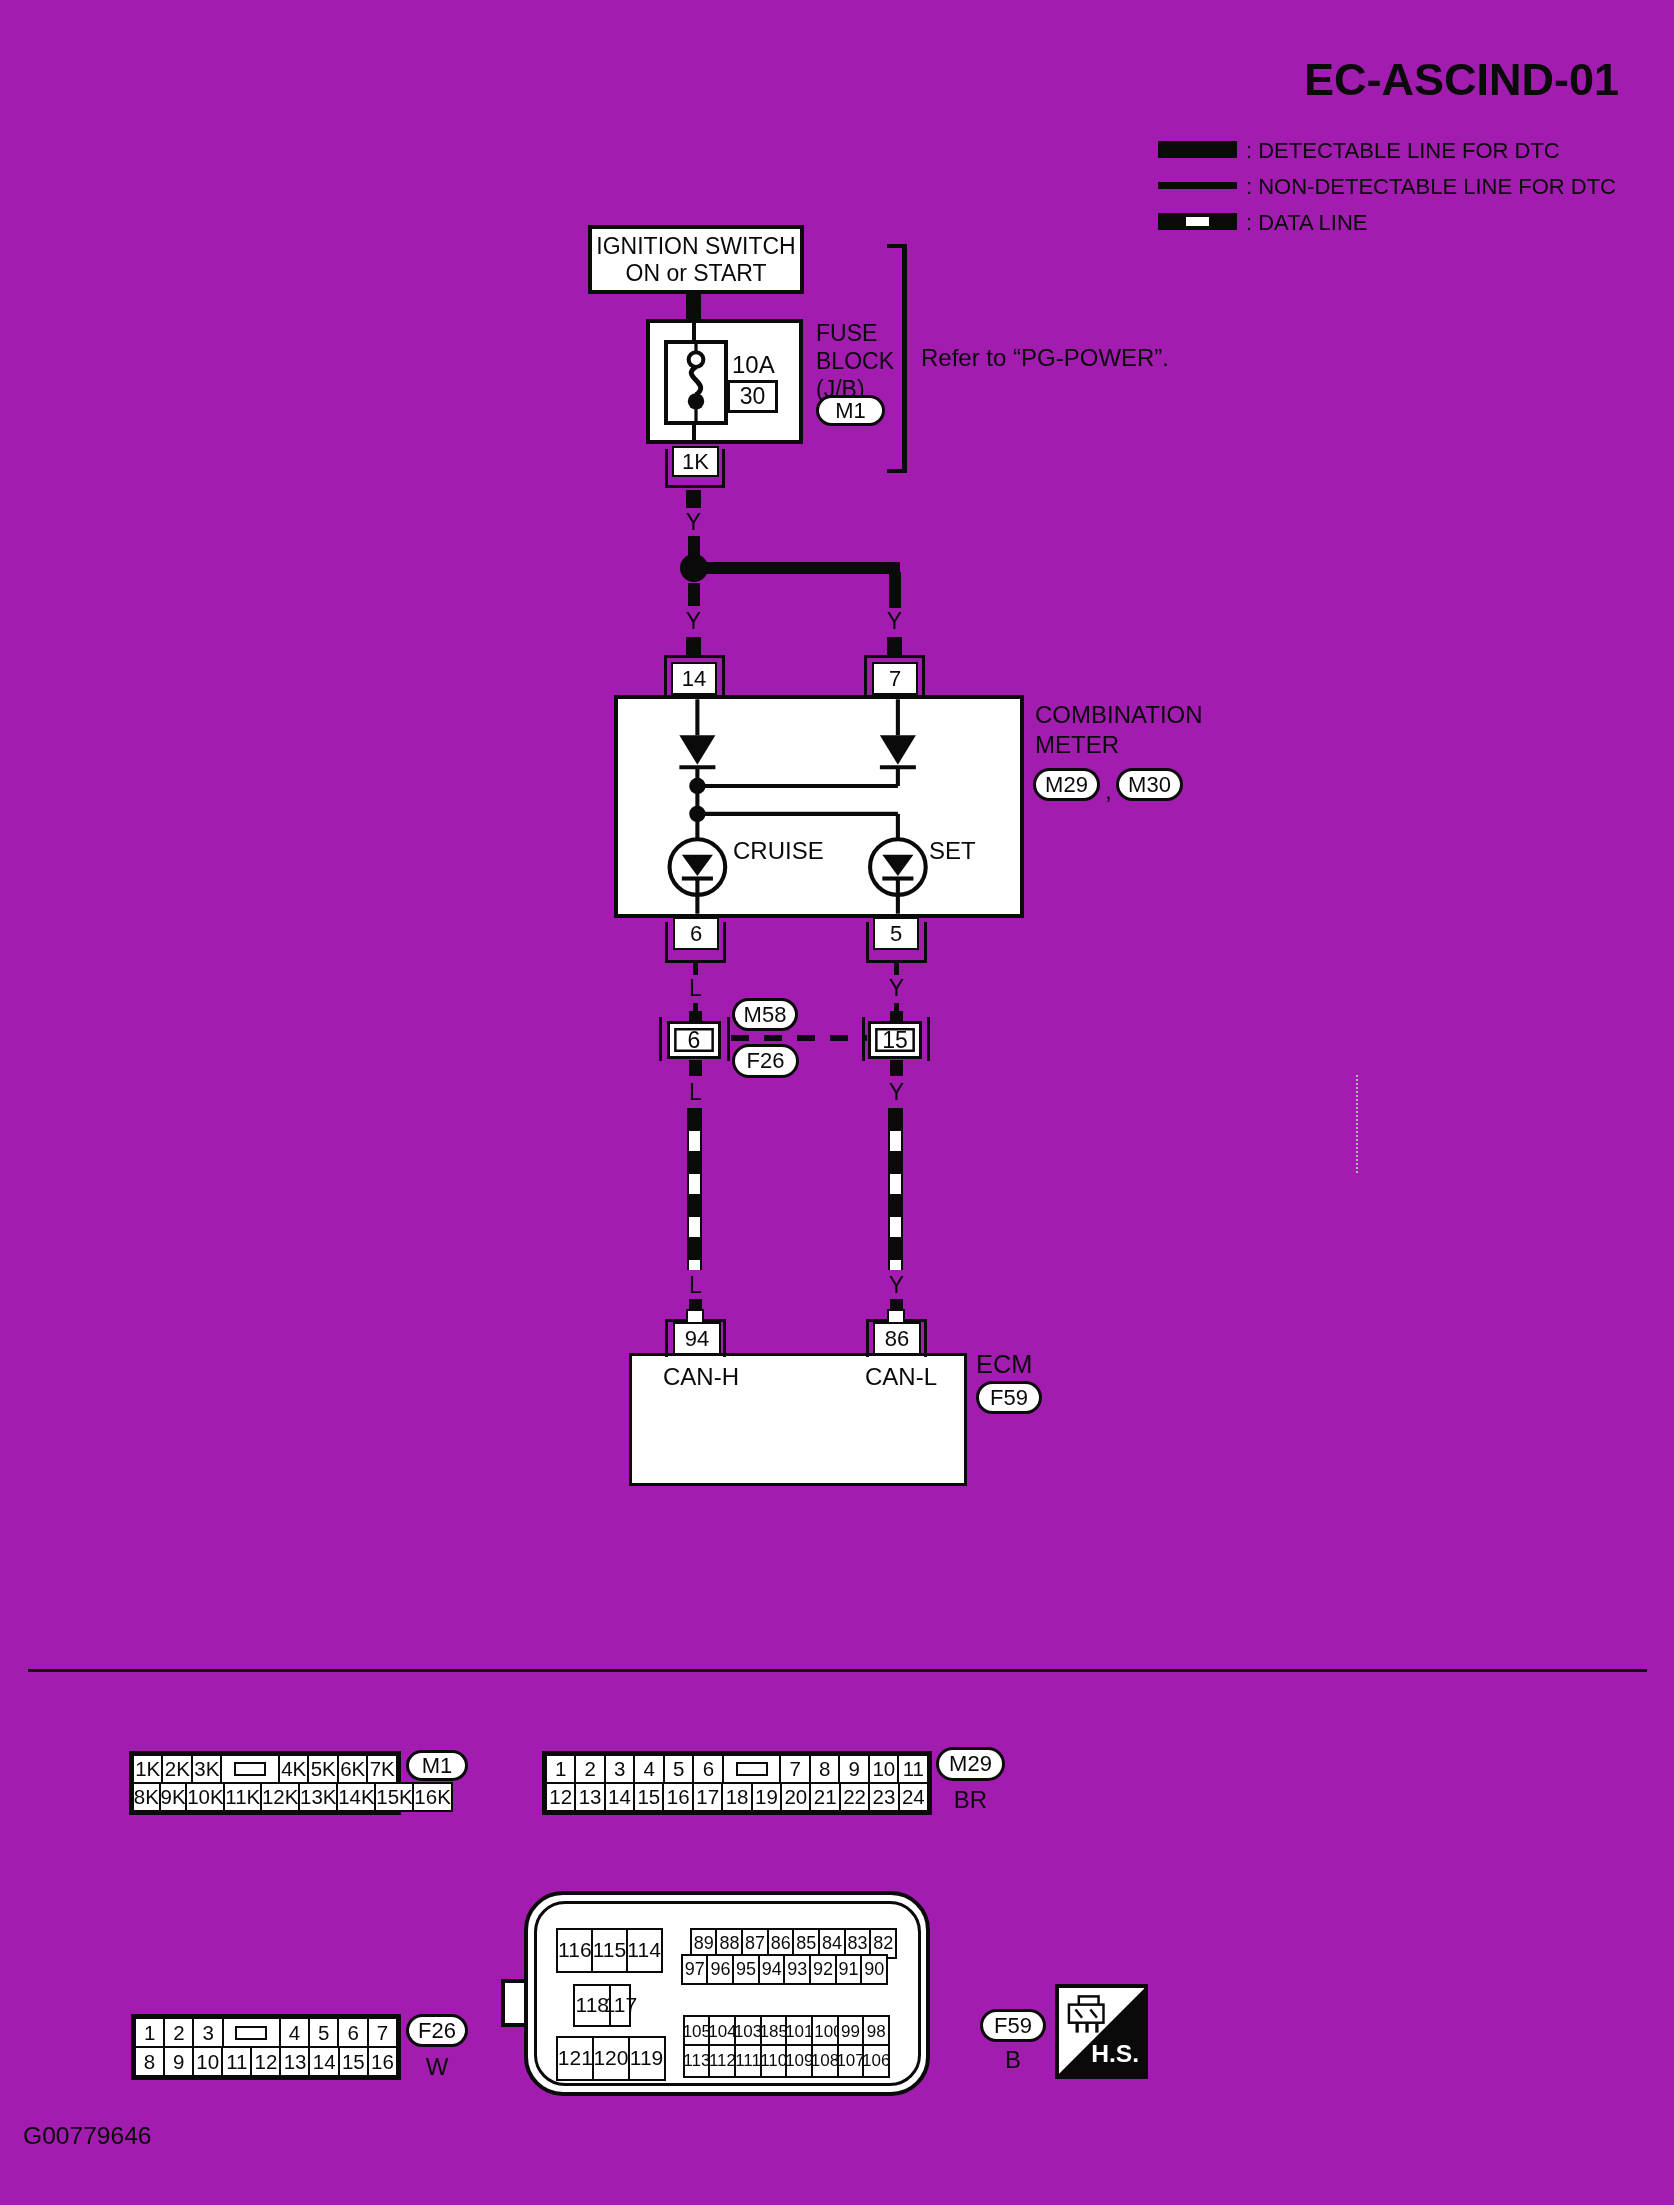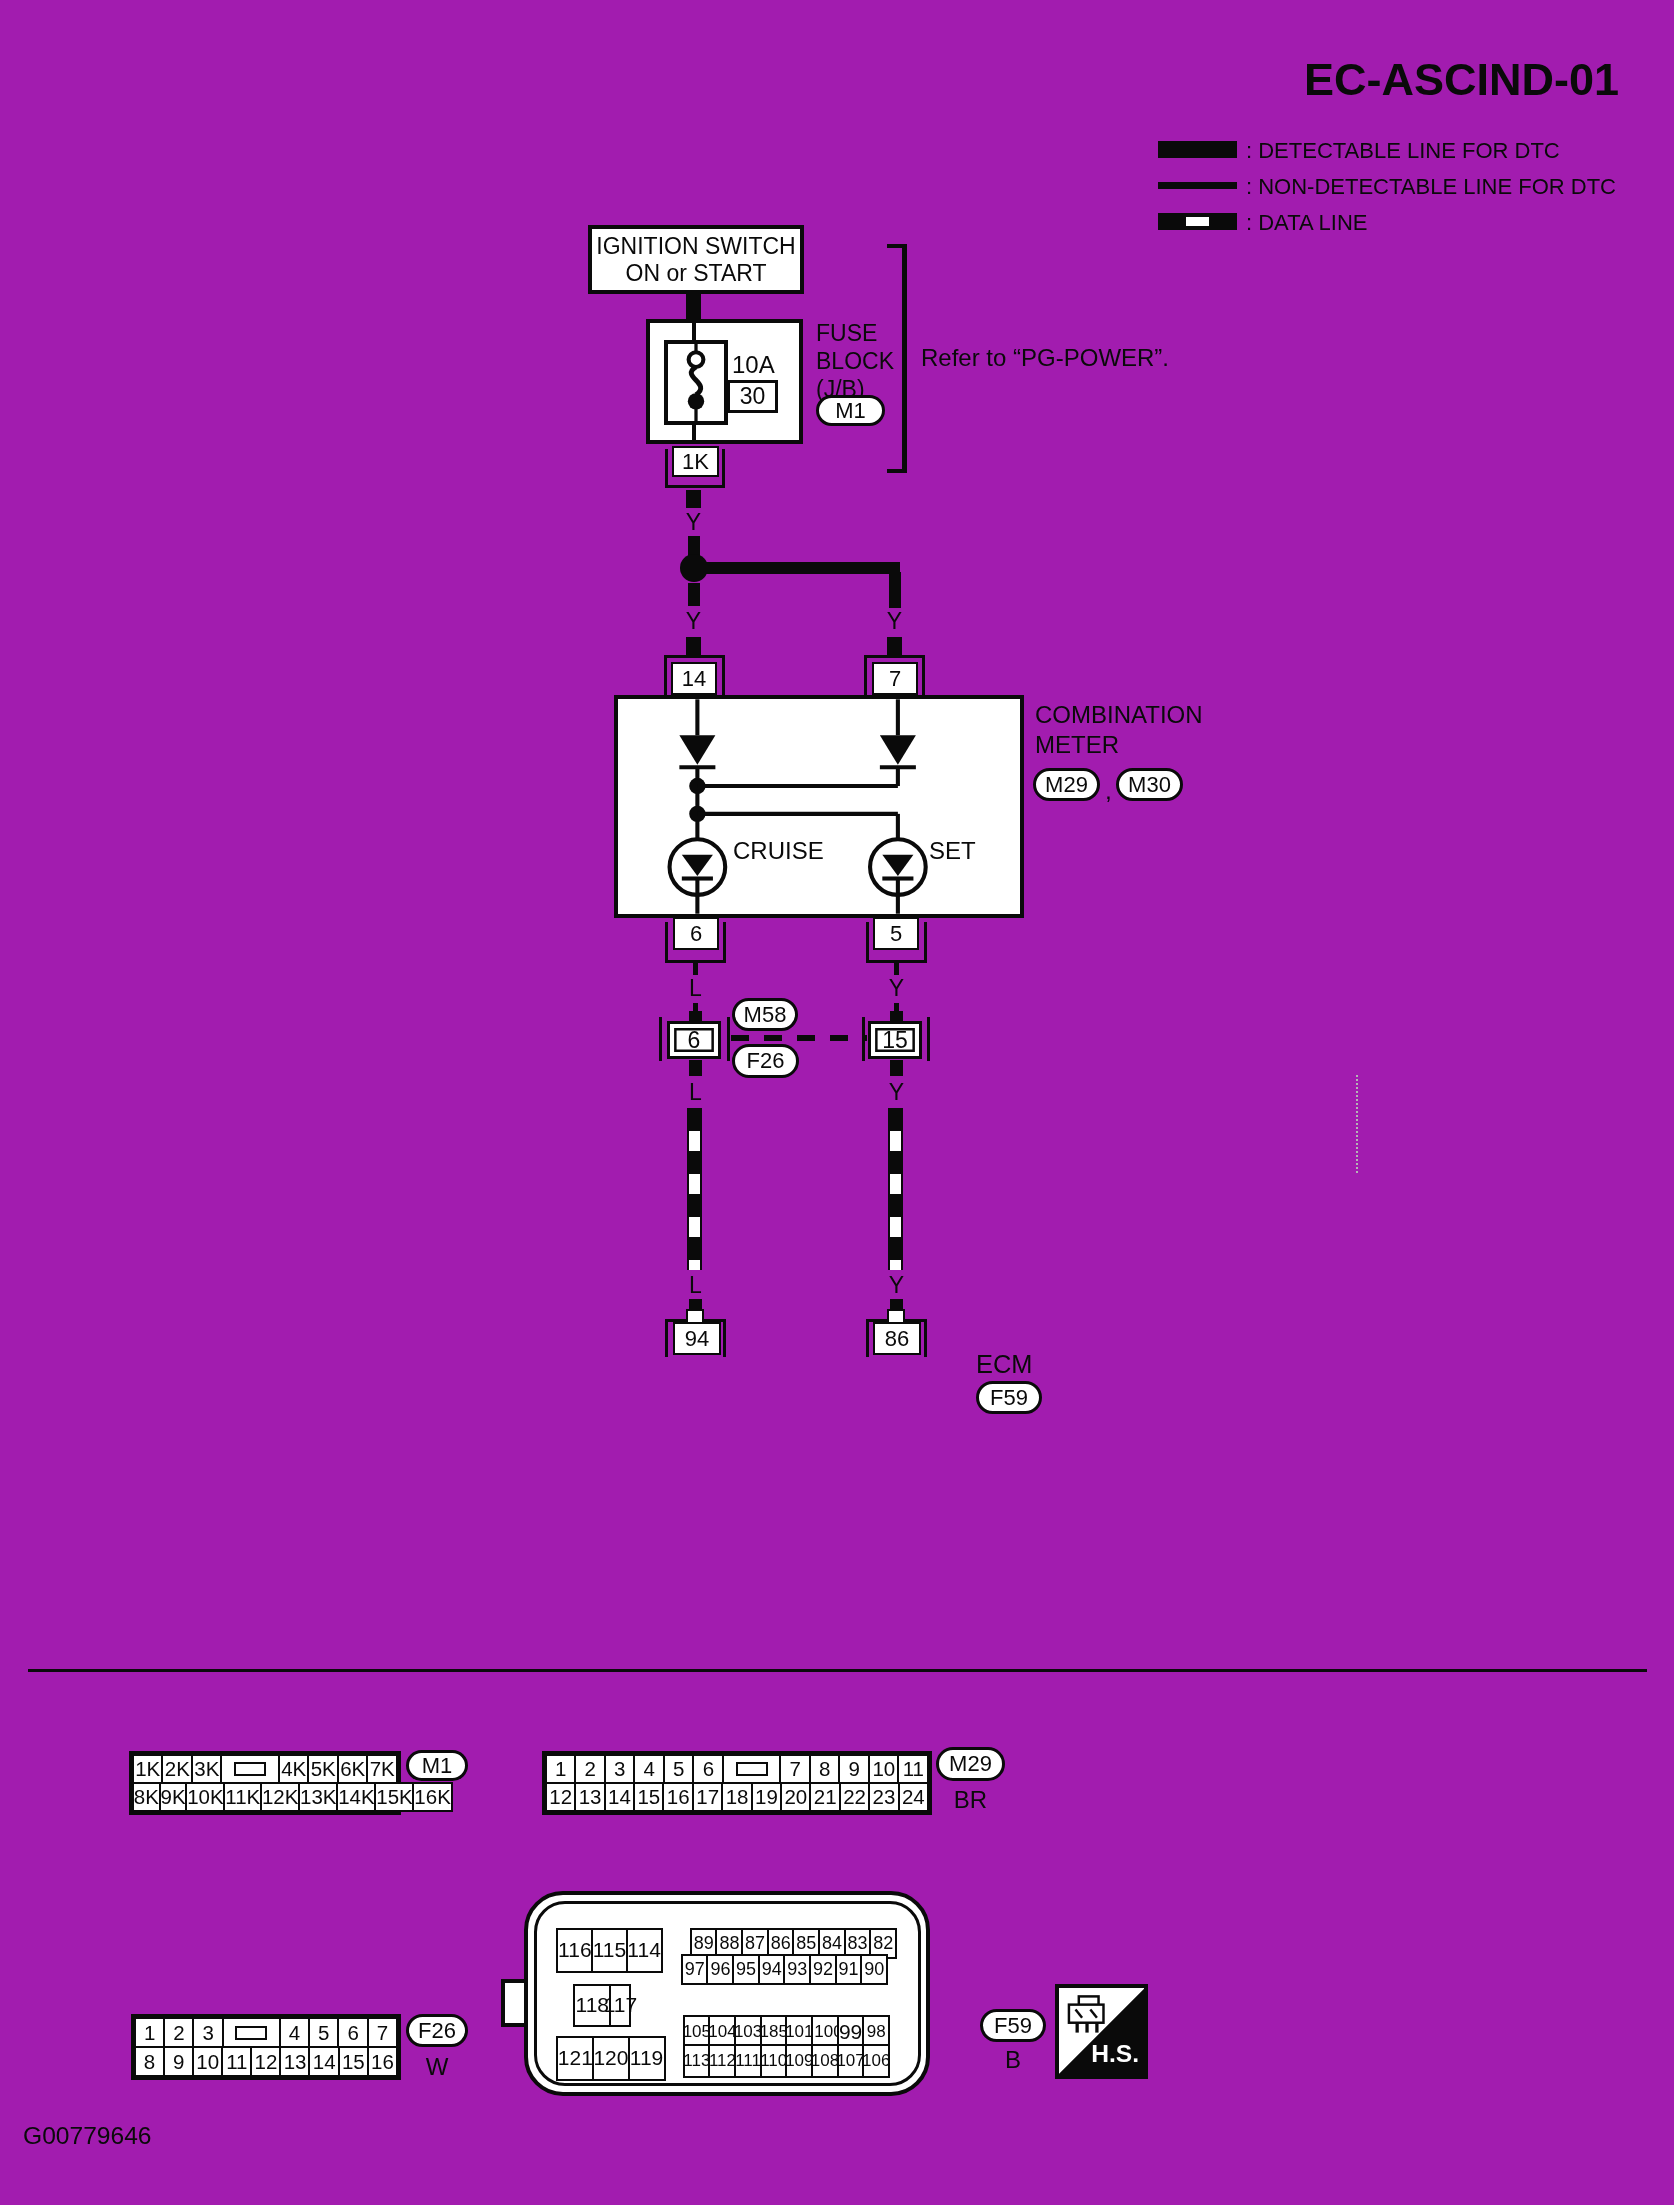--- a/index.html
+++ b/index.html
@@ -185,20 +185,24 @@
   <div class="blk" style="left:890px; top:1299px; width:13px; height:16.4px;"></div>
   <div class="abs" style="left:887px; top:1309px; width:18px; height:14.7px; border:2.5px solid #0a0a0a; background:#fff; z-index:5;"></div>
 
   <div class="abs" style="left:1356px; top:1075px; width:0; height:98px; border-left:2.5px dotted #b5b5b5;"></div>
 
   <div class="wrap-top" style="left:665px; top:1319px; width:61px; height:38px;"></div>
   <div class="pinbox" style="left:673px; top:1322px; width:48px; height:33px;">94</div>
   <div class="wrap-top" style="left:866px; top:1319px; width:61px; height:38px;"></div>
   <div class="pinbox" style="left:873px; top:1322px; width:48px; height:33px;">86</div>
 
+  <div class="comp" style="left:629px; top:1353px; width:338px; height:133px; border-width:3.3px;">
+    <div class="txt" style="left:31px; top:6.6px; font-size:24px;">CAN-H</div>
+    <div class="txt" style="left:233px; top:6.6px; font-size:24px;">CAN-L</div>
+  </div>
   <div class="txt" style="left:976px; top:1350px; font-size:25.4px;">ECM</div>
   <div class="oval" style="left:976px; top:1381px; width:66px; height:33px;">F59</div>
 
   <div class="blk" style="left:28px; top:1669px; width:1619px; height:3.3px;"></div>
 
   <div class="grid" style="left:129px; top:1751px; width:272px; height:64px;">
     <div class="grow">
       <div class="c">1K</div>
       <div class="c">2K</div>
       <div class="c">3K</div>
@@ -332,21 +336,21 @@
     </div>
 
     <div class="abs" style="left:156px; top:121px;">
       <div style="display:flex;">
         <div class="fcell" style="width:28px; height:34px; font-size:17px;">105</div>
         <div class="fcell" style="width:28px; height:34px; font-size:17px;">104</div>
         <div class="fcell" style="width:28px; height:34px; font-size:17px;">103</div>
         <div class="fcell" style="width:28px; height:34px; font-size:17px;">185</div>
         <div class="fcell" style="width:28px; height:34px; font-size:17px;">101</div>
         <div class="fcell" style="width:28px; height:34px; font-size:17px;padding-left:7px;">100</div>
-        <div class="fcell" style="width:28px; height:34px; font-size:21px;">99</div>
+        <div class="fcell" style="width:28px; height:34px; font-size:17px;">99</div>
         <div class="fcell" style="width:28px; height:34px; font-size:17px;">98</div>
       </div>
       <div style="display:flex; margin-top:-2.5px;">
         <div class="fcell" style="width:28px; height:34px; font-size:17px;">113</div>
         <div class="fcell" style="width:28px; height:34px; font-size:17px;">112</div>
         <div class="fcell" style="width:28px; height:34px; font-size:17px;">111</div>
         <div class="fcell" style="width:28px; height:34px; font-size:17px;">110</div>
         <div class="fcell" style="width:28px; height:34px; font-size:17px;">109</div>
         <div class="fcell" style="width:28px; height:34px; font-size:17px;">108</div>
         <div class="fcell" style="width:28px; height:34px; font-size:17px;">107</div>

